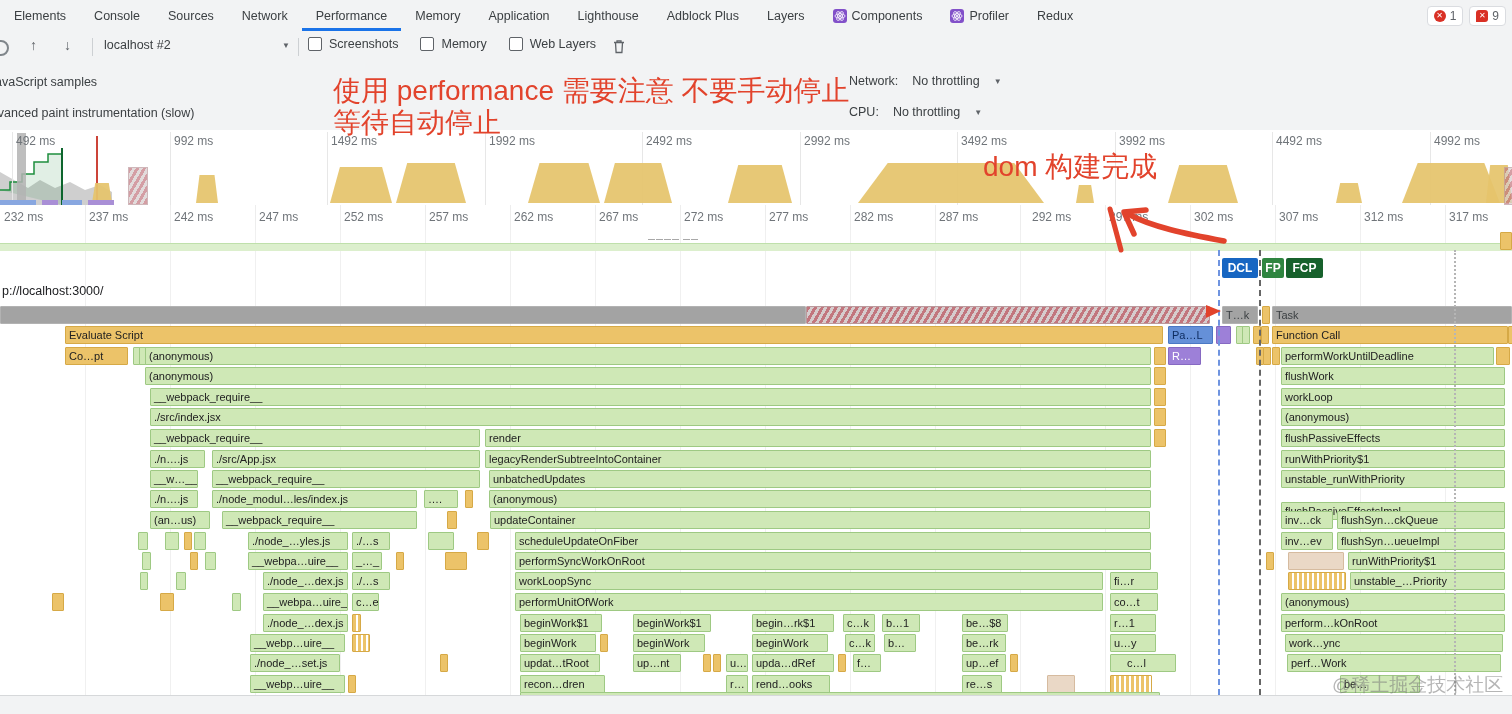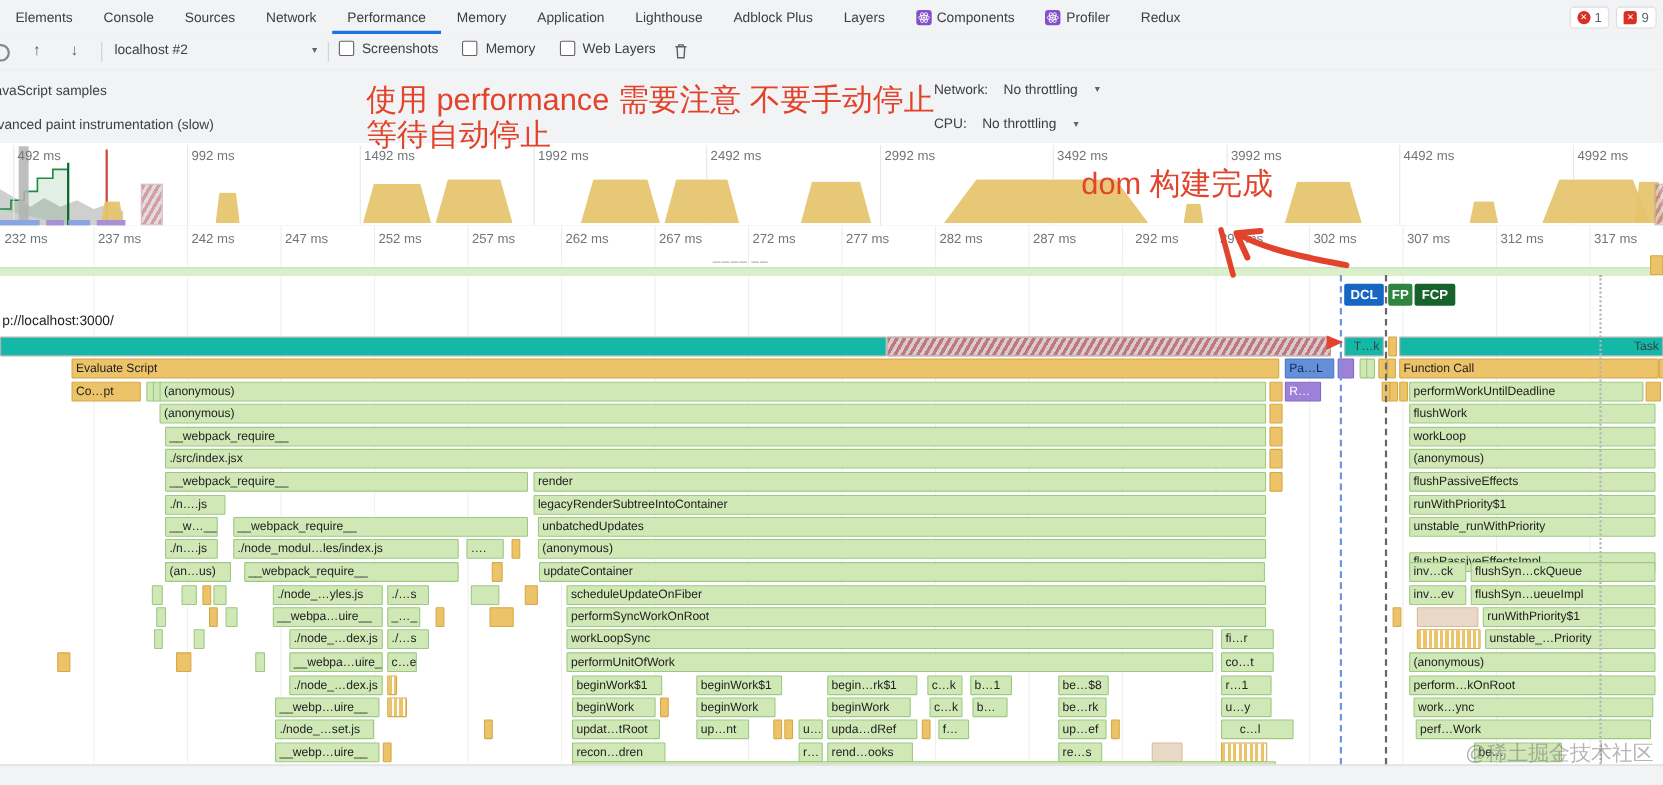--- a/index.html
+++ b/index.html
@@ -55,21 +55,21 @@
   .flame{position:absolute;top:230px;left:0;width:1512px;height:465px;background:#fff;overflow:hidden;}
   .fgrid{position:absolute;top:0;height:465px;width:1px;background:#f0f0f0;}
   .timings-lane{position:absolute;left:0;top:13px;width:1512px;height:7px;background:var(--timings);
                 border-top:1px solid #bfe0ab;}
   .lanemarks{position:absolute;left:648px;top:5px;font-size:7px;color:#555;letter-spacing:1px;}
   .url{position:absolute;left:2px;top:54px;font-size:12.5px;color:#202124;}
   .seg{position:absolute;height:18px;box-sizing:border-box;font-size:11px;line-height:16px;
        padding:0 3px;white-space:nowrap;overflow:hidden;color:#212121;border-radius:1px;}
   .seg-g{background:var(--green);border:1px solid var(--green_b);}
   .seg-y{background:var(--yellow);border:1px solid var(--yellow_b);}
-  .seg-gr{background:#14b8a6;border:1px solid #b2b2b2;color:#3c4043;text-align:right;}
+  .seg-gr{background:#a3a3a3;border:1px solid #b2b2b2;color:#3c4043;}
   .seg-h{background:repeating-linear-gradient(120deg,#c2767e 0 3px,#d6cccd 3px 6px);border:1px solid #bb9a9d;}
   .seg-b{background:#6590d8;border:1px solid #4a78c4;color:#0d2b5e;}
   .seg-p{background:#9d80d8;border:1px solid #8669c2;color:#fff;}
   .seg-tan{background:#ead8c6;border:1px solid #d6bb9f;}
   .seg-ys{background:repeating-linear-gradient(90deg,var(--yellow) 0 3px,#fff 3px 5px);border:1px solid var(--yellow_b);}
   .mbadge{position:absolute;top:28px;height:20px;color:#fff;font-size:12px;font-weight:bold;
           display:flex;align-items:center;justify-content:center;border-radius:2px;z-index:6;}
   .guide{position:absolute;top:20px;height:445px;width:0;z-index:5;}
   .g-dcl{left:1218px;border-left:2px dashed #6f94e0;}
   .g-fp{left:1259px;border-left:2px dashed #666;}
@@ -351,20 +351,21 @@
       <div class="seg seg-y" style="left: 1154px; top: 158px; width: 12px;"></div>
       <div class="seg seg-g" style="left: 1281px; top: 158px; width: 224px;">workLoop</div>
       <div class="seg seg-g" style="left: 150px; top: 178px; width: 1001px;">./src/index.jsx</div>
       <div class="seg seg-y" style="left: 1154px; top: 178px; width: 12px;"></div>
       <div class="seg seg-g" style="left: 1281px; top: 178px; width: 224px;">(anonymous)</div>
       <div class="seg seg-g" style="left: 150px; top: 199px; width: 330px;">__webpack_require__</div>
       <div class="seg seg-g" style="left: 485px; top: 199px; width: 666px;">render</div>
       <div class="seg seg-y" style="left: 1154px; top: 199px; width: 12px;"></div>
       <div class="seg seg-g" style="left: 1281px; top: 199px; width: 224px;">flushPassiveEffects</div>
       <div class="seg seg-g" style="left: 150px; top: 220px; width: 55px;">./n….js</div>
+      <div class="seg seg-g" style="left: 212px; top: 220px; width: 268px;">./src/App.jsx</div>
       <div class="seg seg-g" style="left: 485px; top: 220px; width: 666px;">legacyRenderSubtreeIntoContainer</div>
       <div class="seg seg-g" style="left: 1281px; top: 220px; width: 224px;">runWithPriority$1</div>
       <div class="seg seg-g" style="left: 150px; top: 240px; width: 48px;">__w…__</div>
       <div class="seg seg-g" style="left: 212px; top: 240px; width: 268px;">__webpack_require__</div>
       <div class="seg seg-g" style="left: 489px; top: 240px; width: 662px;">unbatchedUpdates</div>
       <div class="seg seg-g" style="left: 1281px; top: 240px; width: 224px;">unstable_runWithPriority</div>
       <div class="seg seg-g" style="left: 150px; top: 260px; width: 48px;">./n….js</div>
       <div class="seg seg-g" style="left: 212px; top: 260px; width: 205px;">./node_modul…les/index.js</div>
       <div class="seg seg-g" style="left: 424px; top: 260px; width: 34px;">….</div>
       <div class="seg seg-y" style="left: 465px; top: 260px; width: 8px;"></div>

